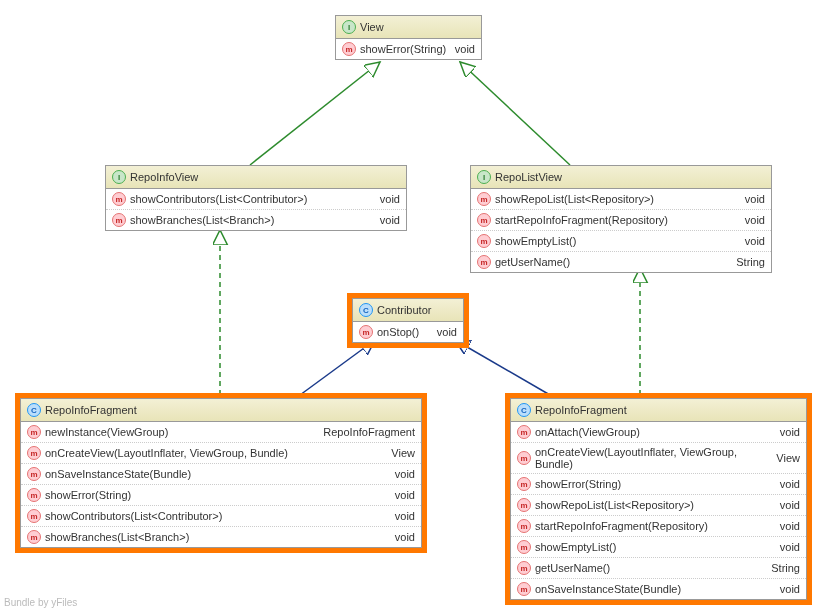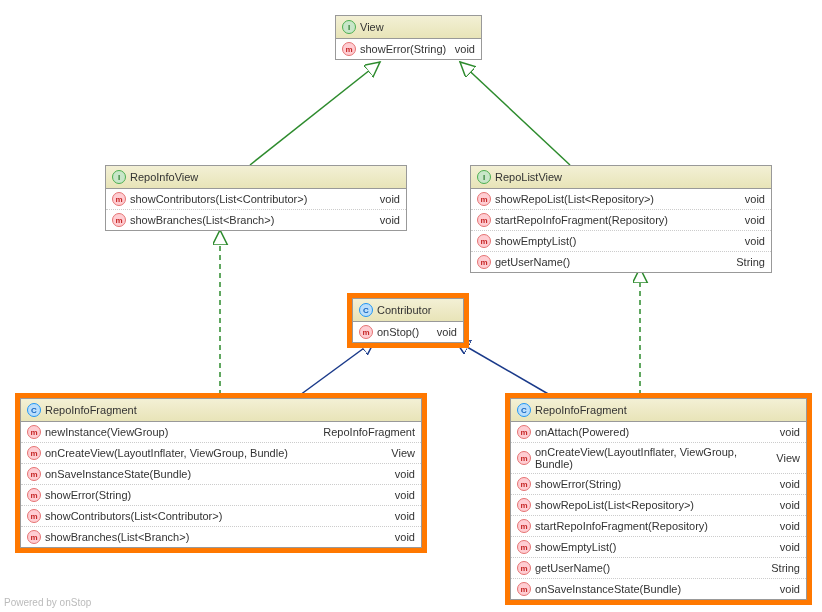--- a/index.html
+++ b/index.html
@@ -170,21 +170,21 @@
 </div>
 
 <div class="uml hl" style="left:510px;top:398px;width:295px">
 <div class="hdr">
       <span class="ico ico-c">C</span>
       <span>RepoInfoFragment</span>
     </div>
 <div class="row">
       <span class="sig">
         <span class="ico ico-m">m</span>
-        <span>onAttach(Powered)</span>
+        <span>onAttach(ViewGroup)</span>
       </span>
       <span>void</span>
     </div>
 <div class="row">
       <span class="sig">
         <span class="ico ico-m">m</span>
         <span>onCreateView(LayoutInflater, ViewGroup, Bundle)</span>
       </span>
       <span>View</span>
     </div>
@@ -225,13 +225,13 @@
     </div>
 <div class="row">
       <span class="sig">
         <span class="ico ico-m">m</span>
         <span>onSaveInstanceState(Bundle)</span>
       </span>
       <span>void</span>
     </div>
 </div>
 
-<div class="footer">Powered by onStop</div>
+<div class="footer">Bundle by yFiles</div>
 
 </body></html>

